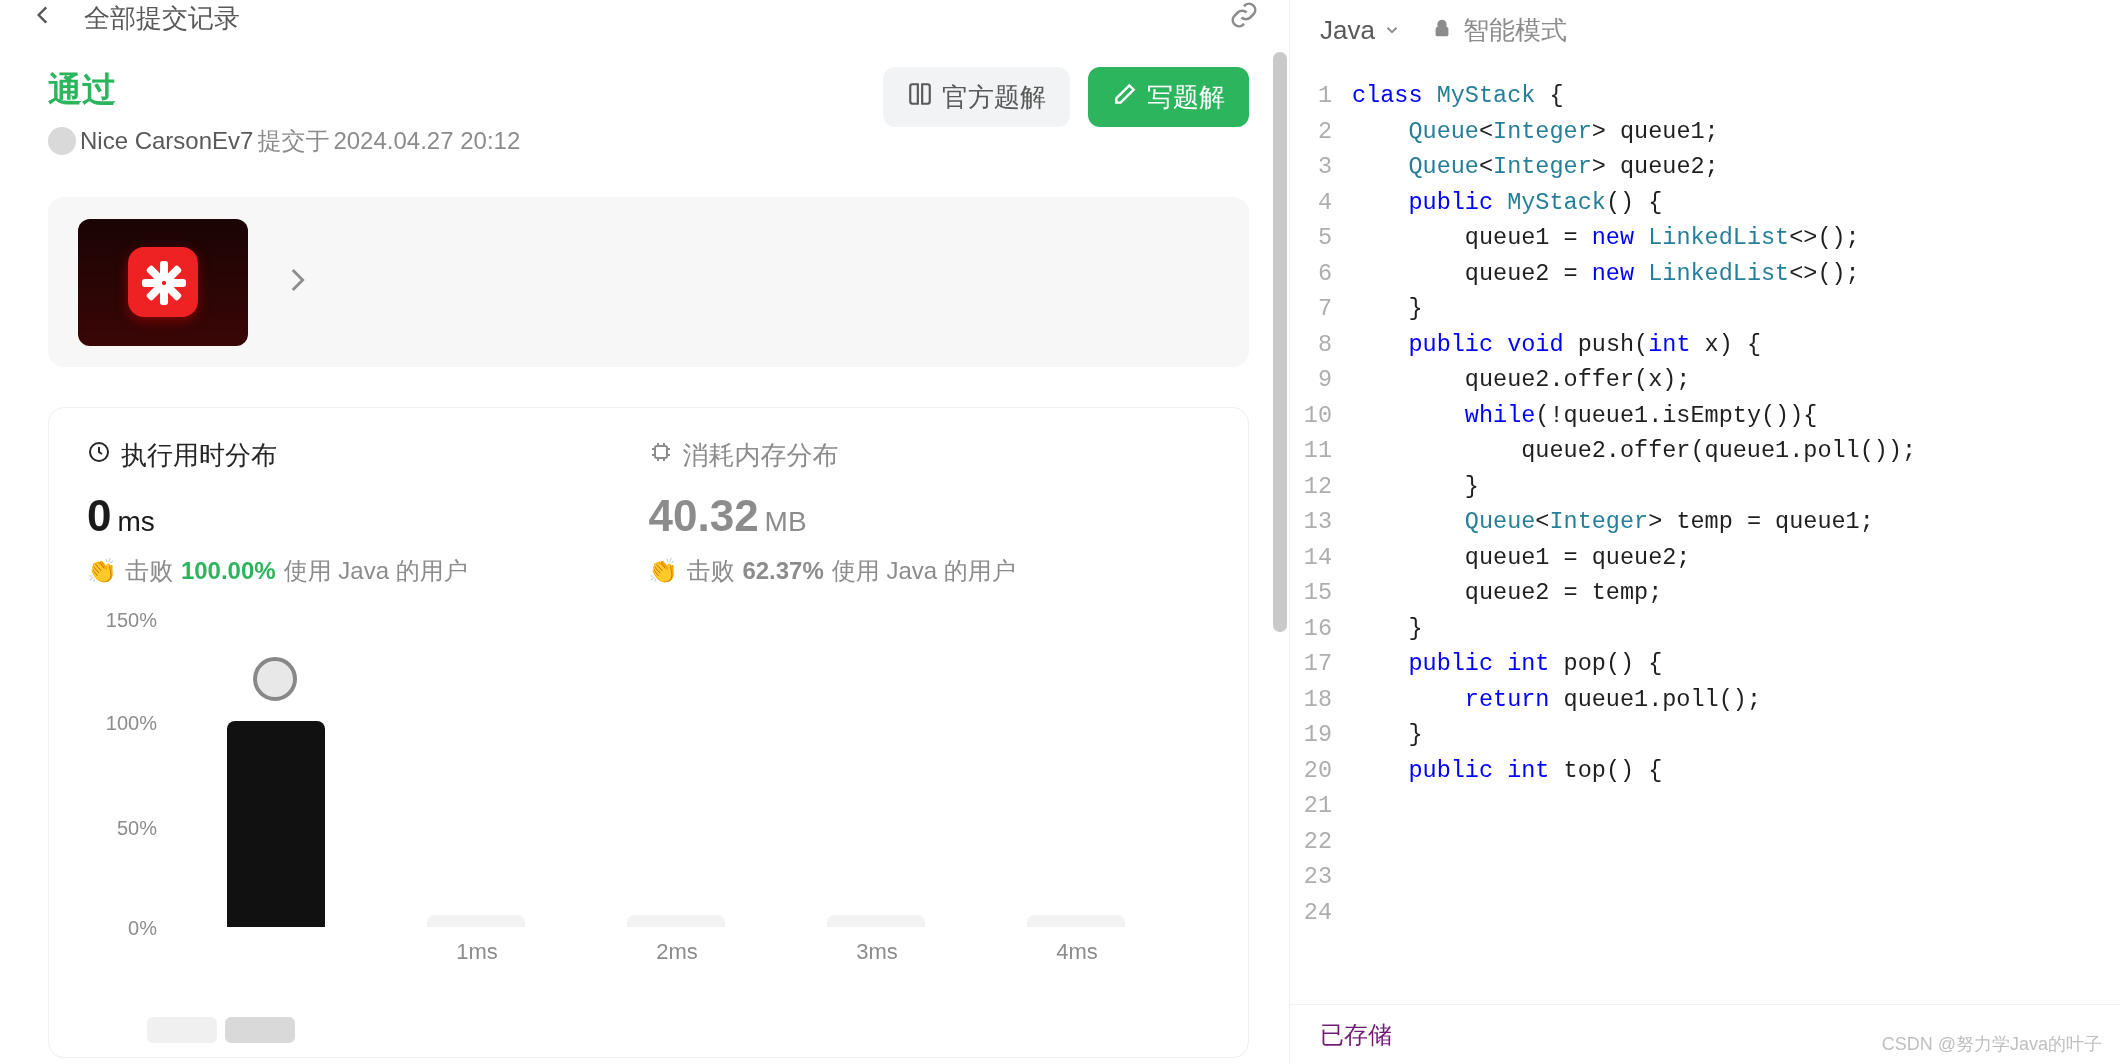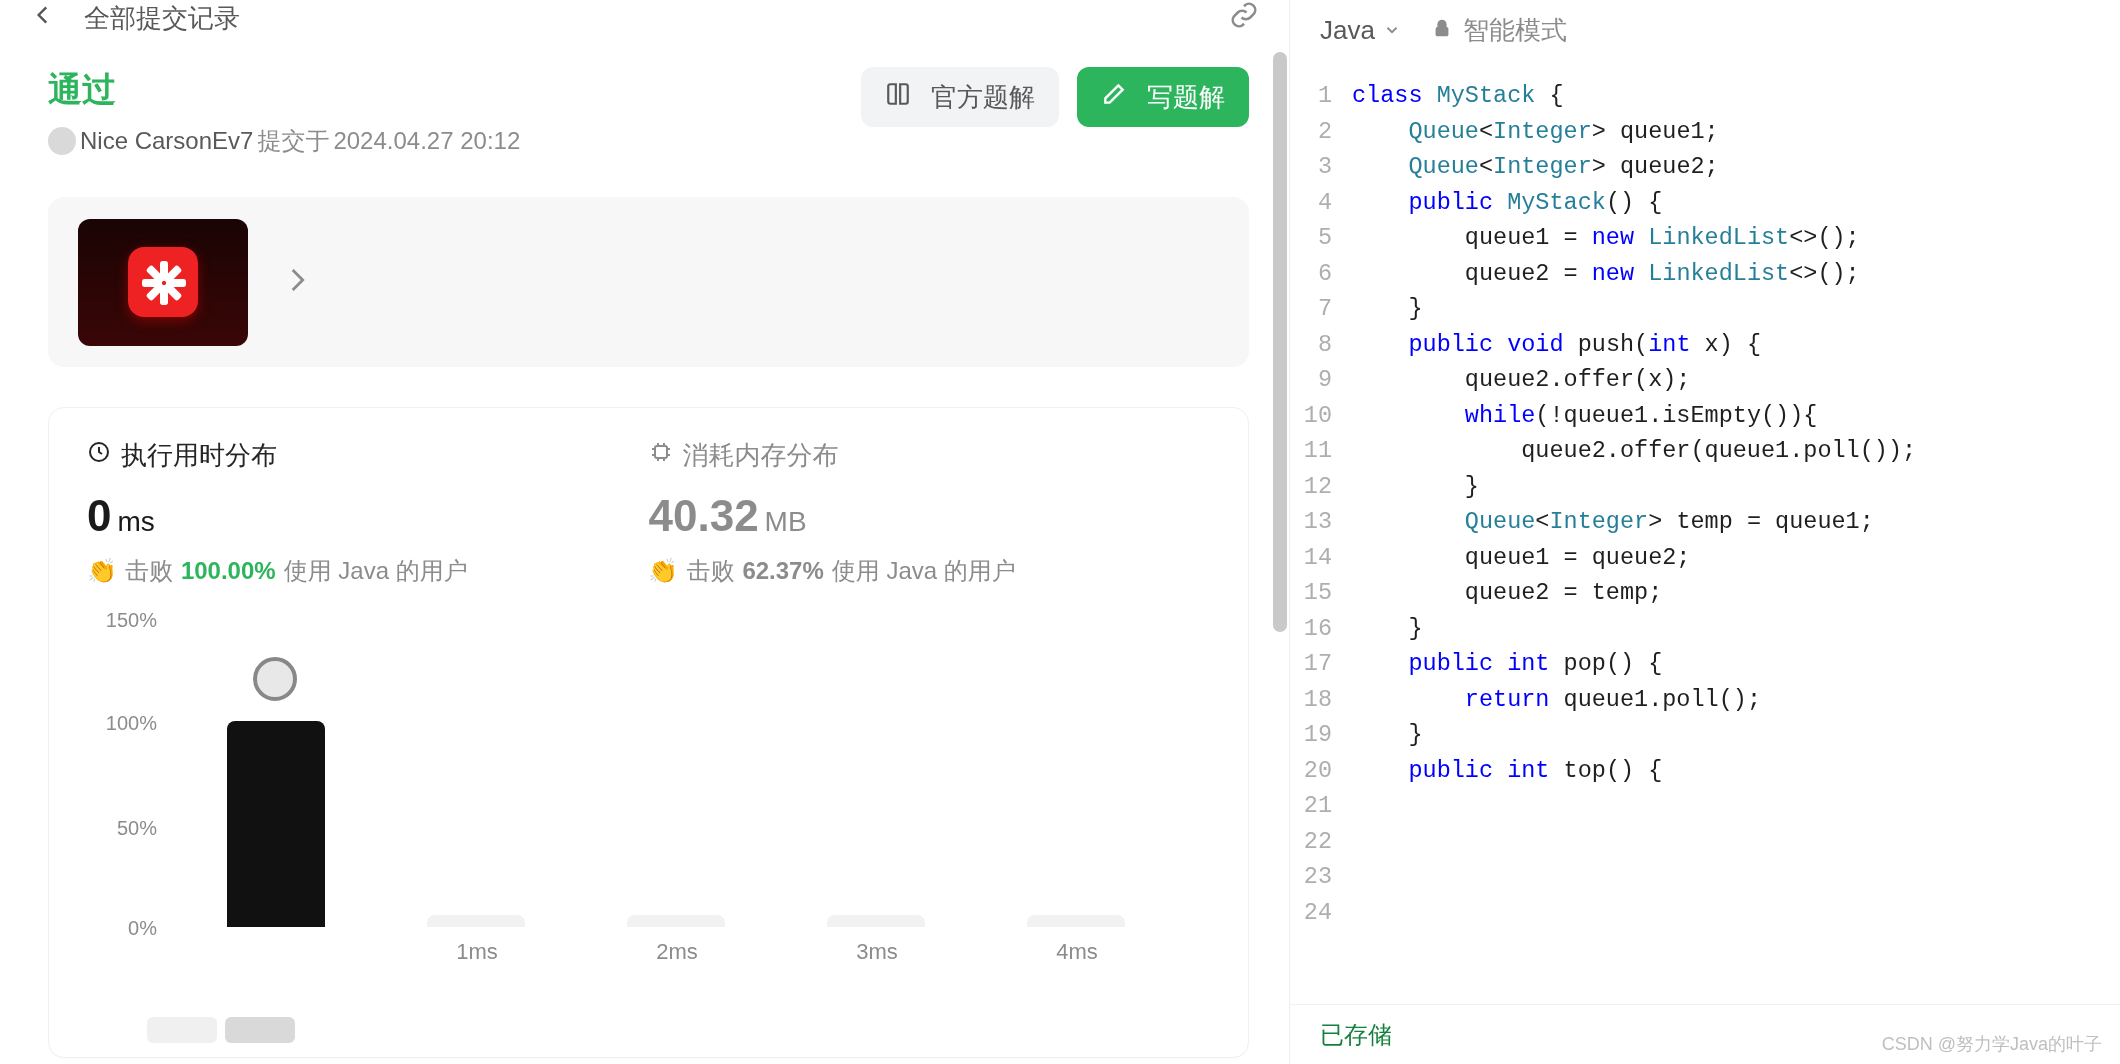--- a/index.html
+++ b/index.html
@@ -18,21 +18,21 @@
   .left-body { padding: 30px 40px 10px 48px; }
 
   .status-row { display:flex; align-items:flex-start; }
   .status-left { flex:1; }
   .status-accepted { color:#2db55d; font-size:34px; font-weight:600; }
   .submit-info { display:flex; align-items:center; gap:4px; margin-top:12px; color:#8c8c8c; font-size:24px; }
   .avatar-sm { width:28px; height:28px; border-radius:50%; background:#d9d9d9; }
   .user-name { color:#595959; }
 
   .status-btns { display:flex; gap:18px; }
-  .btn { height:60px; display:flex; align-items:center; justify-content:center; gap:20px; border-radius:12px; font-size:26px; cursor:pointer; padding:0 24px;}
+  .btn { height:60px; display:flex; align-items:center; justify-content:center; gap:9px; border-radius:12px; font-size:26px; cursor:pointer; padding:0 24px;}
   .btn-gray { background:#f2f3f4; color:#595959; }
   .btn-green { background:#2db55d; color:#fff; }
   .btn svg { width:26px; height:26px; }
   .btn-gray svg { stroke:#595959; fill:none; stroke-width:2; }
   .btn-green svg { stroke:#fff; fill:none; stroke-width:2.2; }
 
   .promo { margin-top:40px; background:#f7f7f8; border-radius:16px; display:flex; align-items:center; height:170px; padding:22px 30px; gap:32px; cursor:pointer; }
   .promo-thumb { width:170px; height:127px; background:linear-gradient(180deg,#1a0404,#3a0606); border-radius:12px; display:flex; align-items:center; justify-content:center;}
   .hw-icon { width:70px; height:70px; background:#e22; border-radius:16px; display:flex; align-items:center; justify-content:center; box-shadow:0 4px 12px rgba(200,0,0,.5);}
   .hw-petals { width:46px; height:46px; position:relative; }
@@ -72,21 +72,21 @@
   .chev svg { width:18px; height:18px; stroke:#8c8c8c; fill:none; stroke-width:2.5;}
   .mode { display:flex; align-items:center; gap:10px; color:#8c8c8c;}
   .lock svg { width:22px; height:22px; fill:#8c8c8c;}
 
   .editor { flex:1; display:flex; font-family: Consolas, "Courier New", monospace; font-size:23.5px; line-height:35.5px; padding-top:18px; overflow:hidden;}
   .gutter { width:56px; text-align:right; color:#aeaeae; padding-right:14px; user-select:none;}
   .code-col { flex:1; white-space:pre; color:#1f1f1f; padding-left:6px; overflow:hidden;}
   .kw { color:#0000ff; }
   .type { color:#267f99; }
 
-  .right-footer { height:60px; display:flex; align-items:center; padding:0 30px; font-size:24px; color:#15803d; border-top:1px solid #f0f0f0;}
+  .right-footer { height:60px; display:flex; align-items:center; padding:0 30px; font-size:24px; color:#701a75; border-top:1px solid #f0f0f0;}
 
   .watermark { position:fixed; right:18px; bottom:8px; font-size:18px; color:#bfbfbf;}
   
   .fake-scroll { position:absolute; top:52px; right:2px; width:14px; height:580px; background:#c9c9c9; border-radius:8px;}
 </style>
 </head>
 <body>
 
 <div class="root">
 

